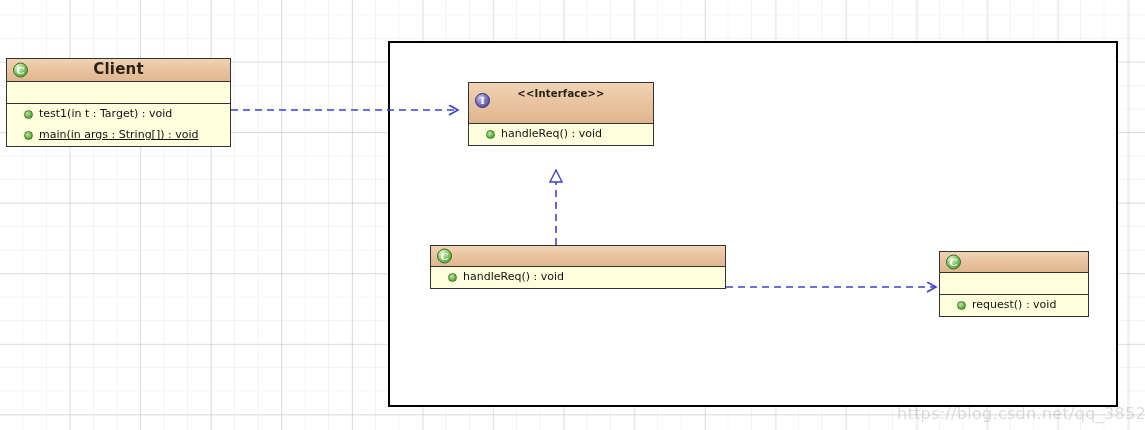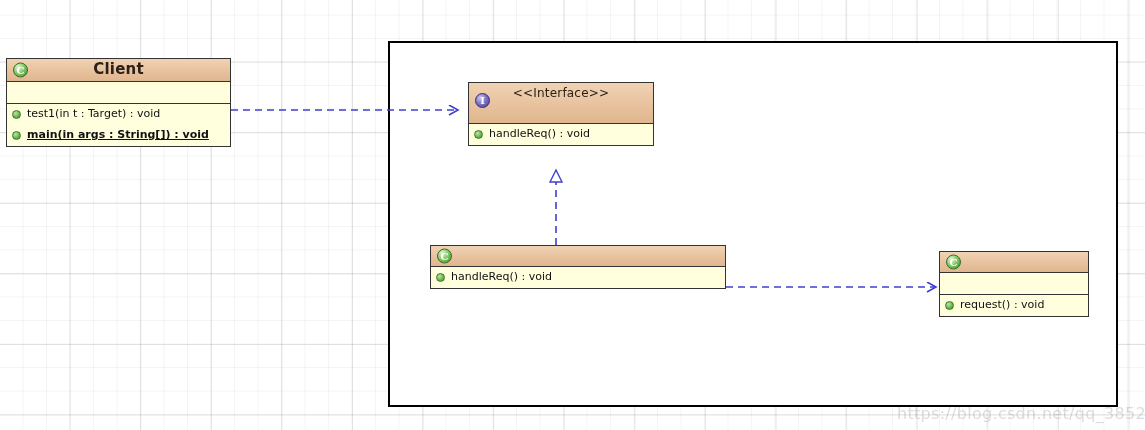--- a/index.html
+++ b/index.html
@@ -50,58 +50,59 @@
     color: #2b2118;
     padding: 3px 0 4px 0;
   }
   .uml-header .line {
     display: block;
     line-height: 15px;
     letter-spacing: 0.2px;
     font-size: 15px;
   }
   .uml-header .stereo {
-    font-size: 12px;
-    font-weight: normal;
+    font-size: 10px;
+    font-weight: bold;
   }
 
   .cls-icon {
     position: absolute;
     left: 6px;
     top: 50%;
     transform: translateY(-50%);
     width: 15px;
     height: 15px;
   }
   .cls-icon.two-line { top: 10px; transform: none; }
 
   .uml-compartment {
     box-sizing: border-box;
     border-bottom: 1px solid #333333;
     background: #ffffdd;
+    padding-left: 12px;
   }
   .uml-compartment:last-child { border-bottom: none; }
   .uml-compartment.empty { }
 
   .member {
     position: relative;
     box-sizing: border-box;
     padding: 2px 4px 2px 20px;
     line-height: 16px;
     height: 21px;
     font-size: 11px;
     white-space: nowrap;
     color: #111111;
   }
   .member .vis {
     position: absolute;
     left: 5px;
     top: 6px;
   }
-  .member .underline { text-decoration: underline; font-weight: bold; }
+  .member .underline { text-decoration: underline; }
 
   .vis-pub {
     width: 9px; height: 9px;
     border-radius: 50%;
     background: radial-gradient(circle at 35% 32%, #bfe3a8 0%, #6cb84e 55%, #3f8a2c 100%);
     border: 1px solid #3d7a2a;
     box-sizing: border-box;
   }
   .vis-priv {
     width: 8px; height: 8px;

